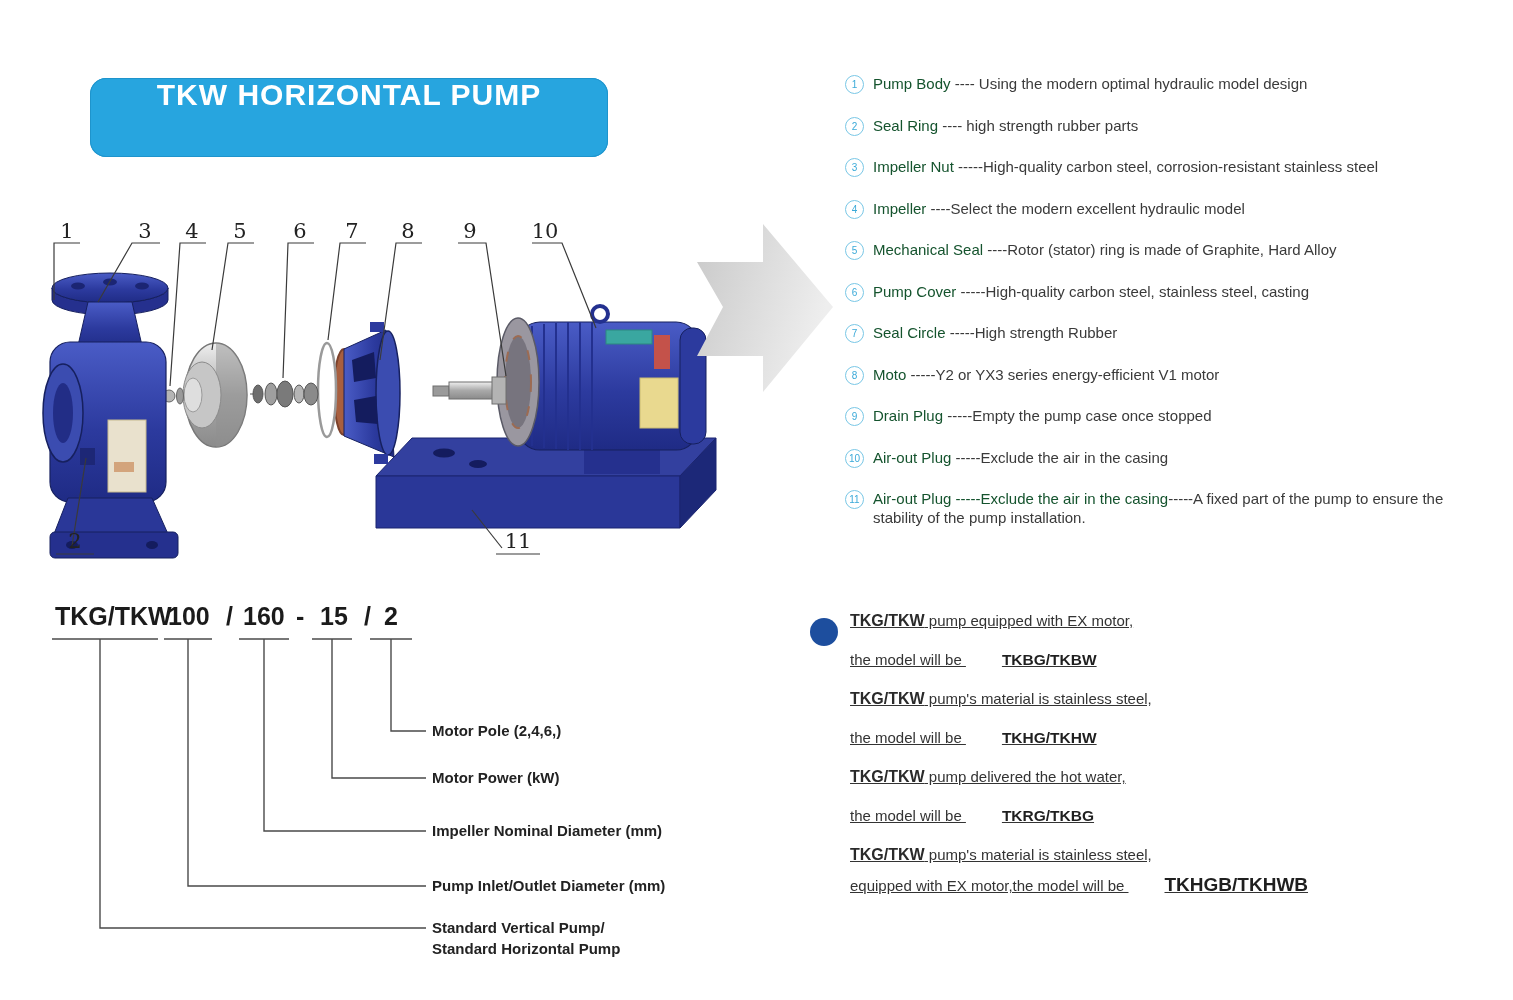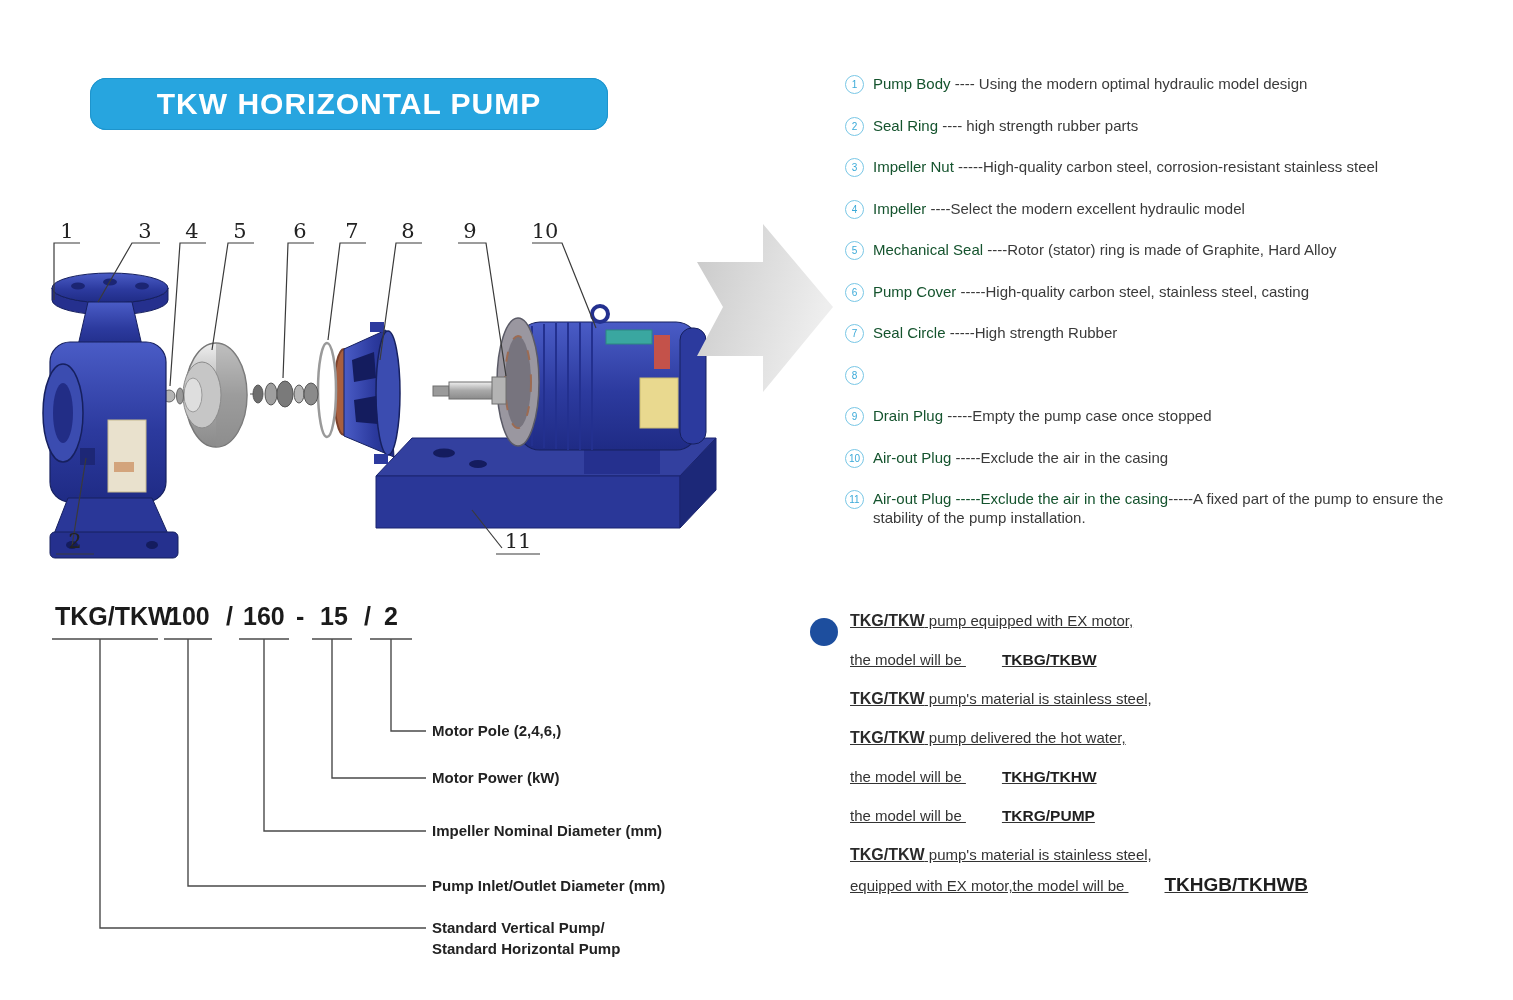--- a/index.html
+++ b/index.html
@@ -1,21 +1,21 @@
 <!DOCTYPE html>
 <html><head>
 <meta charset="utf-8">
 <style>
   html,body{margin:0;padding:0;background:#fff;}
   .page{position:relative;width:1513px;height:1000px;background:#ffffff;overflow:hidden;
         font-family:"Liberation Sans", sans-serif;color:#333;}
 
   
-  .banner{position:absolute;left:90px;top:78px;width:518px;height:52px;background:#27a5df;
-          border-radius:16px;display:flex;align-items:center;justify-content:center;
+  .banner{position:absolute;left:90px;top:78px;width:518px;height:79px;background:#27a5df;
+          border-radius:16px;display:flex;justify-content:center;
           box-shadow:0 0 0 1px #1e94cc inset;}
   .banner span{color:#ffffff;font-weight:bold;font-size:30px;letter-spacing:1px;}
 
   
   .parts{position:absolute;left:845px;top:74px;width:640px;}
   .pitem{display:flex;gap:9px;margin-bottom:21.5px;font-size:15px;line-height:19px;}
   .pnum{flex:0 0 17px;width:17px;height:17px;border:1px solid #79c7e6;border-radius:50%;
         color:#3aa9d8;font-size:10px;line-height:17px;text-align:center;margin-top:1px;}
   .pname,.pblue{color:#14532d;margin-top:36px;}
   .pdesc{color:#3a3a3a;}
@@ -223,20 +223,21 @@
     <div class="pitem">
       <span class="pnum">6</span>
       <span><span class="pname">Pump Cover</span><span class="pblue"></span><span class="pdesc"> -----High-quality carbon steel, stainless steel, casting</span></span>
     </div>
     <div class="pitem">
       <span class="pnum">7</span>
       <span><span class="pname">Seal Circle</span><span class="pblue"></span><span class="pdesc"> -----High strength Rubber</span></span>
     </div>
     <div class="pitem">
       <span class="pnum">8</span>
+      <span><span class="pname">Moto</span><span class="pblue"></span><span class="pdesc"> -----Y2 or YX3 series energy-efficient V1 motor</span></span>
     </div>
     <div class="pitem">
       <span class="pnum">9</span>
       <span><span class="pname">Drain Plug</span><span class="pblue"></span><span class="pdesc"> -----Empty the pump case once stopped</span></span>
     </div>
     <div class="pitem">
       <span class="pnum">10</span>
       <span><span class="pname">Air-out Plug</span><span class="pblue"></span><span class="pdesc"> -----Exclude the air in the casing</span></span>
     </div>
     <div class="pitem">
@@ -277,21 +278,21 @@
       <text class="mlabel" x="392" y="361">Standard  Horizontal Pump</text>
     </g>
   </svg>
 
   <div class="notes">
     <span class="bullet"></span>
     <div class="nlines">
       <div class="nline"><span class="nlead">TKG/TKW</span><span> pump equipped with EX motor,</span><span class="ntail"></span></div>
       <div class="nline"><span class="nlead"></span><span>the model will be </span><span class="ntail">TKBG/TKBW</span></div>
       <div class="nline"><span class="nlead">TKG/TKW</span><span> pump's material is stainless steel,</span><span class="ntail"></span></div>
+      <div class="nline"><span class="nlead"></span><span>the model will be </span><span class="ntail">TKHG/TKHW</span></div>
       <div class="nline"><span class="nlead">TKG/TKW</span><span> pump delivered the hot water,</span><span class="ntail"></span></div>
-      <div class="nline"><span class="nlead"></span><span>the model will be </span><span class="ntail">TKHG/TKHW</span></div>
-      <div class="nline"><span class="nlead"></span><span>the model will be </span><span class="ntail">TKRG/PUMP</span></div>
+      <div class="nline"><span class="nlead"></span><span>the model will be </span><span class="ntail">TKRG/TKBG</span></div>
       <div class="nline tight"><span class="nlead">TKG/TKW</span><span> pump's material is stainless steel,</span><span class="ntail"></span></div>
       <div class="nline"><span class="nlead"></span><span>equipped with EX motor,the model will be </span><span class="ntail xl">TKHGB/TKHWB</span></div>
     </div>
   </div>
 
 </div>
 
 </body></html>

